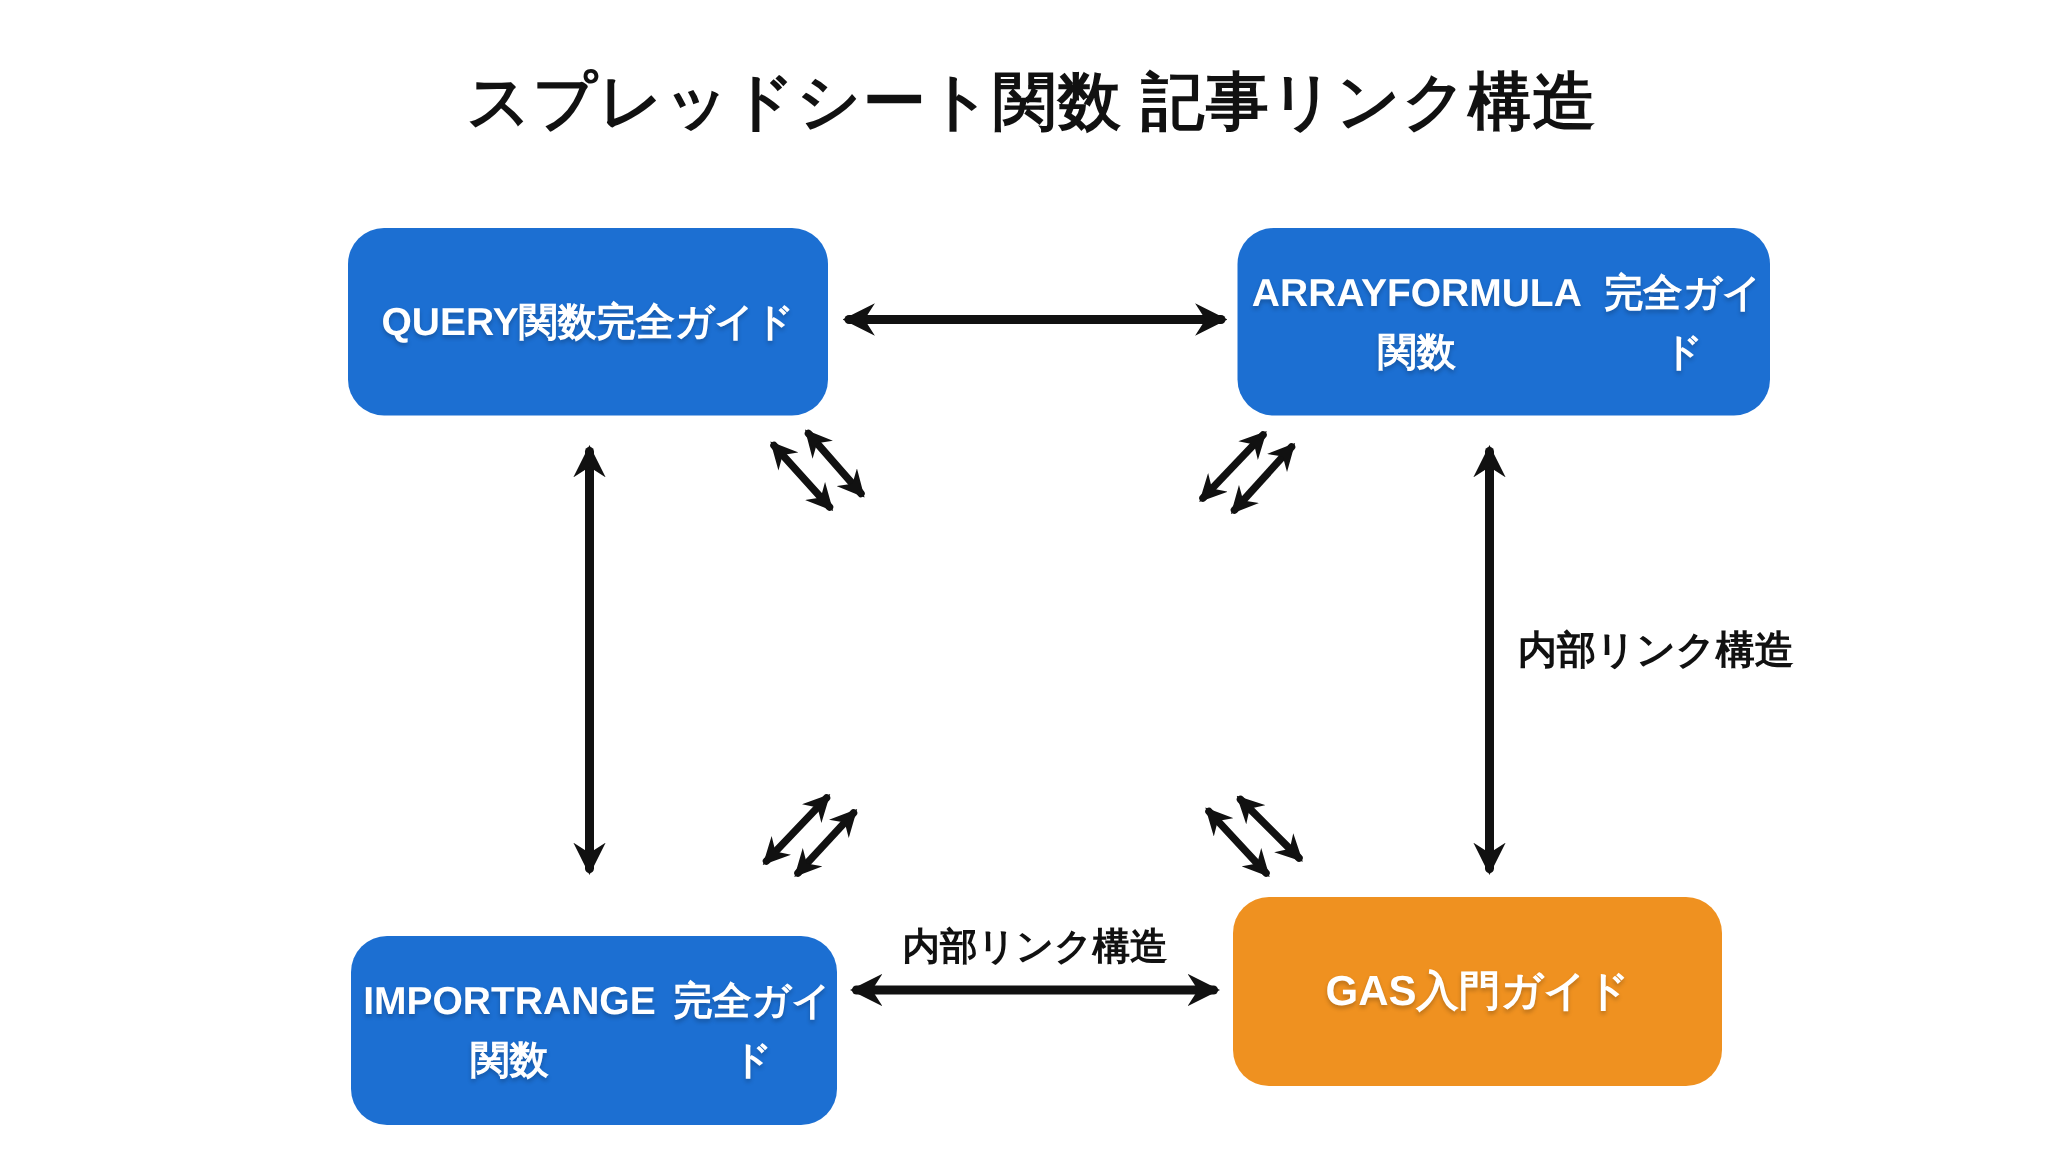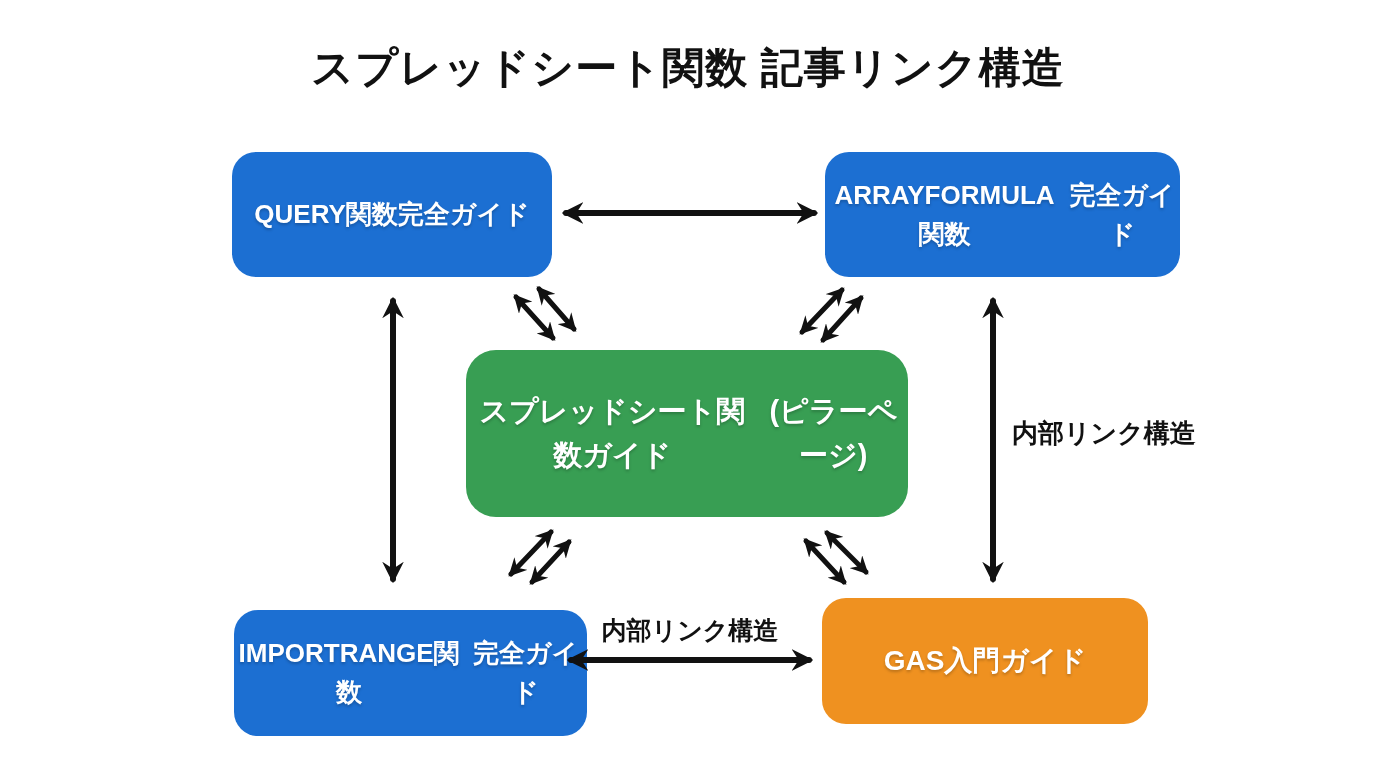--- a/index.html
+++ b/index.html
@@ -39,21 +39,21 @@
     box-sizing: border-box;
   }
   .node.blue   { background: var(--blue, #1c6fd2); }
   .node.green  { background: var(--green, #389e53); }
   .node.orange { background: var(--orange, #ef9120); }
   .node-line { line-height: 1.5; }
 
   .node-query        { left: 232px; top: 152px; width: 320px; height: 125px; border-radius: 24px; font-size: 26px; }
   .node-arrayformula { left: 825px; top: 152px; width: 355px; height: 125px; border-radius: 24px; font-size: 26px; }
   .node-pillar       { left: 466px; top: 350px; width: 442px; height: 167px; border-radius: 30px; font-size: 29px; }
-  .node-importrange  { left: 234px; top: 610px; width: 353px; height: 126px; border-radius: 24px; font-size: 26px; }
+  .node-importrange  { left: 234px; top: 624px; width: 324px; height: 126px; border-radius: 24px; font-size: 26px; }
   .node-gas          { left: 822px; top: 598px; width: 326px; height: 126px; border-radius: 24px; font-size: 28px; }
 
   .arrow-layer {
     position: absolute;
     left: 0;
     top: 0;
     pointer-events: none;
   }
   .arrow {
     stroke: var(--arrow, #111111);
@@ -83,24 +83,20 @@
   <div class="node blue node-query">
     <div class="node-line">QUERY関数</div>
     <div class="node-line">完全ガイド</div>
   </div>
 
   <div class="node blue node-arrayformula">
     <div class="node-line">ARRAYFORMULA関数</div>
     <div class="node-line">完全ガイド</div>
   </div>
 
-  <div class="node green node-pillar">
-    <div class="node-line">スプレッドシート関数ガイド</div>
-    <div class="node-line">(ピラーページ)</div>
-  </div>
 
   <div class="node blue node-importrange">
     <div class="node-line">IMPORTRANGE関数</div>
     <div class="node-line">完全ガイド</div>
   </div>
 
   <div class="node orange node-gas">
     <div class="node-line">GAS入門ガイド</div>
   </div>
 

